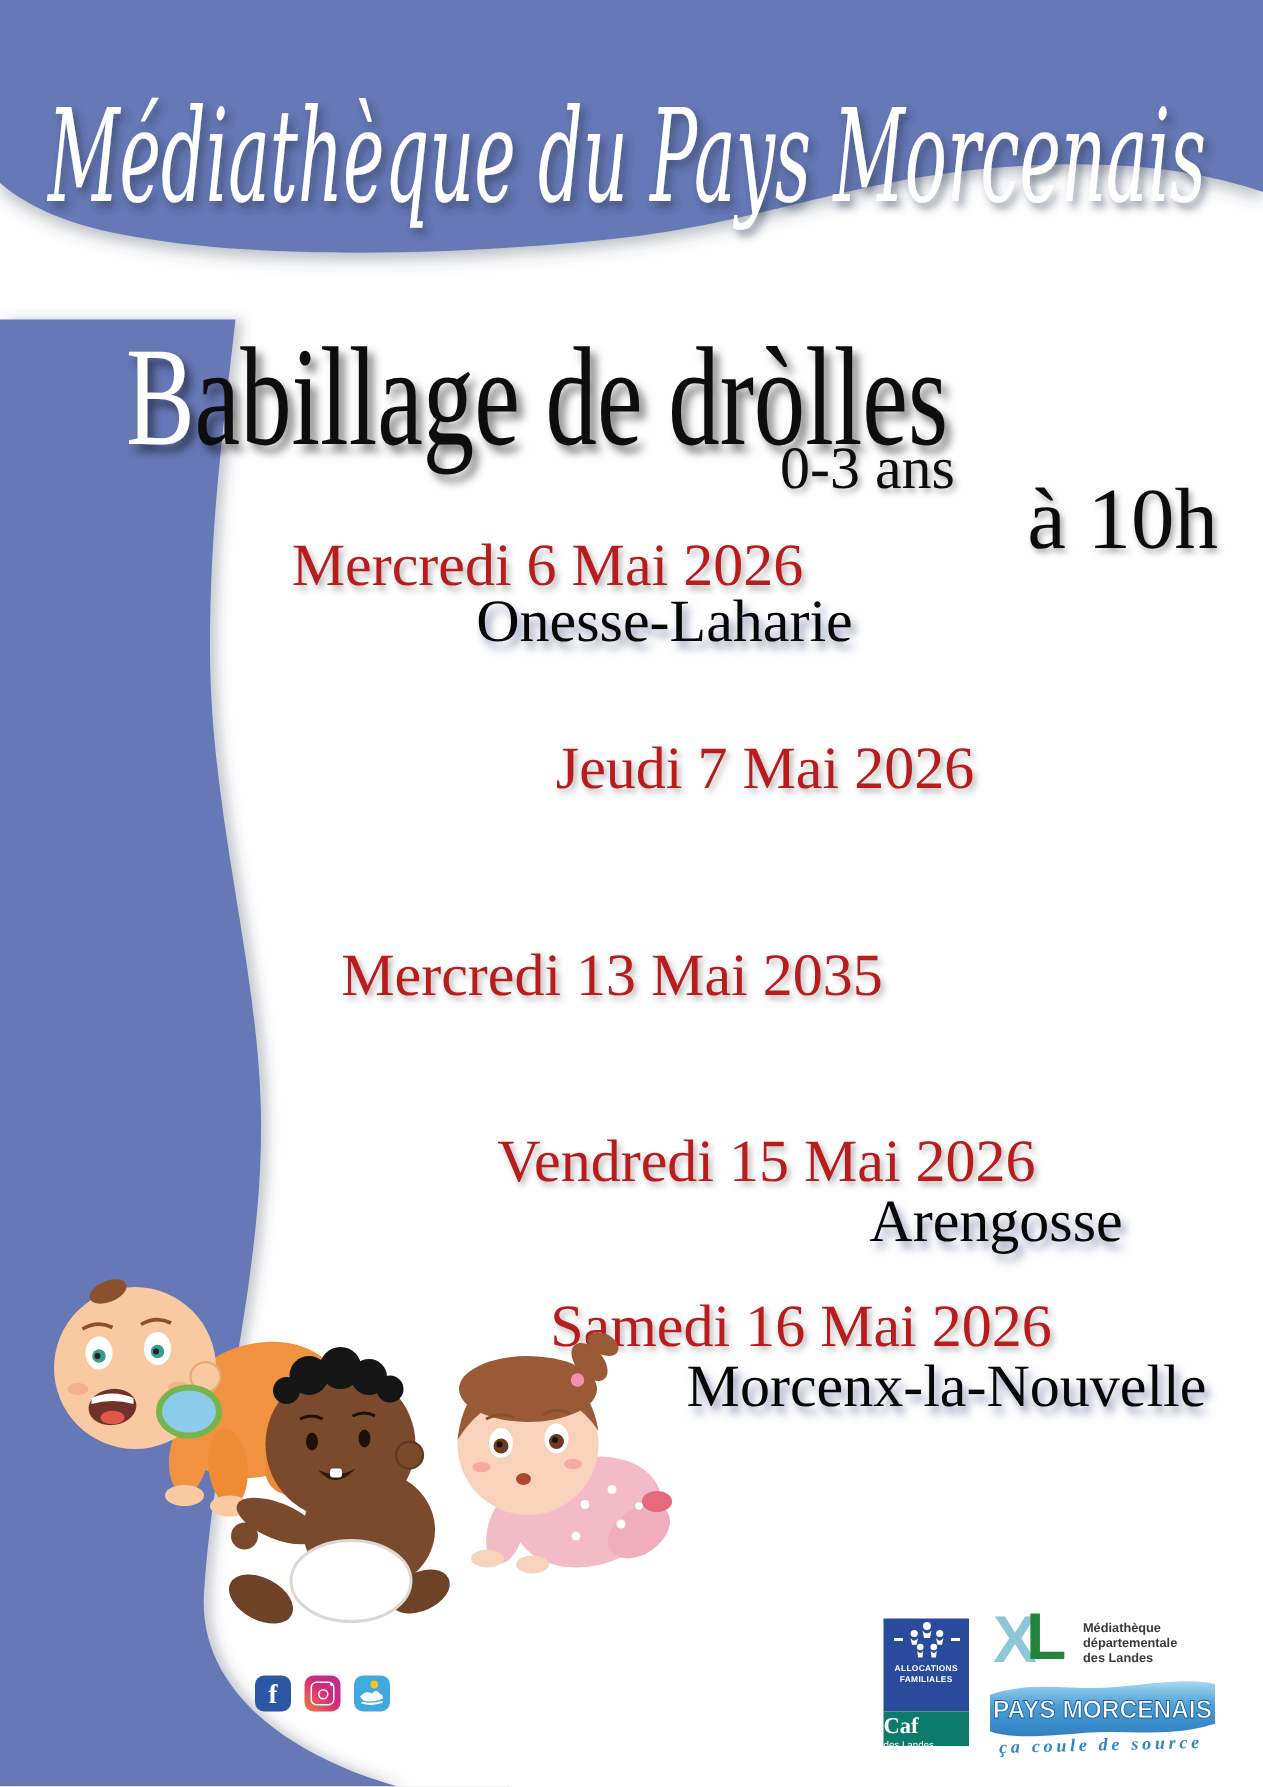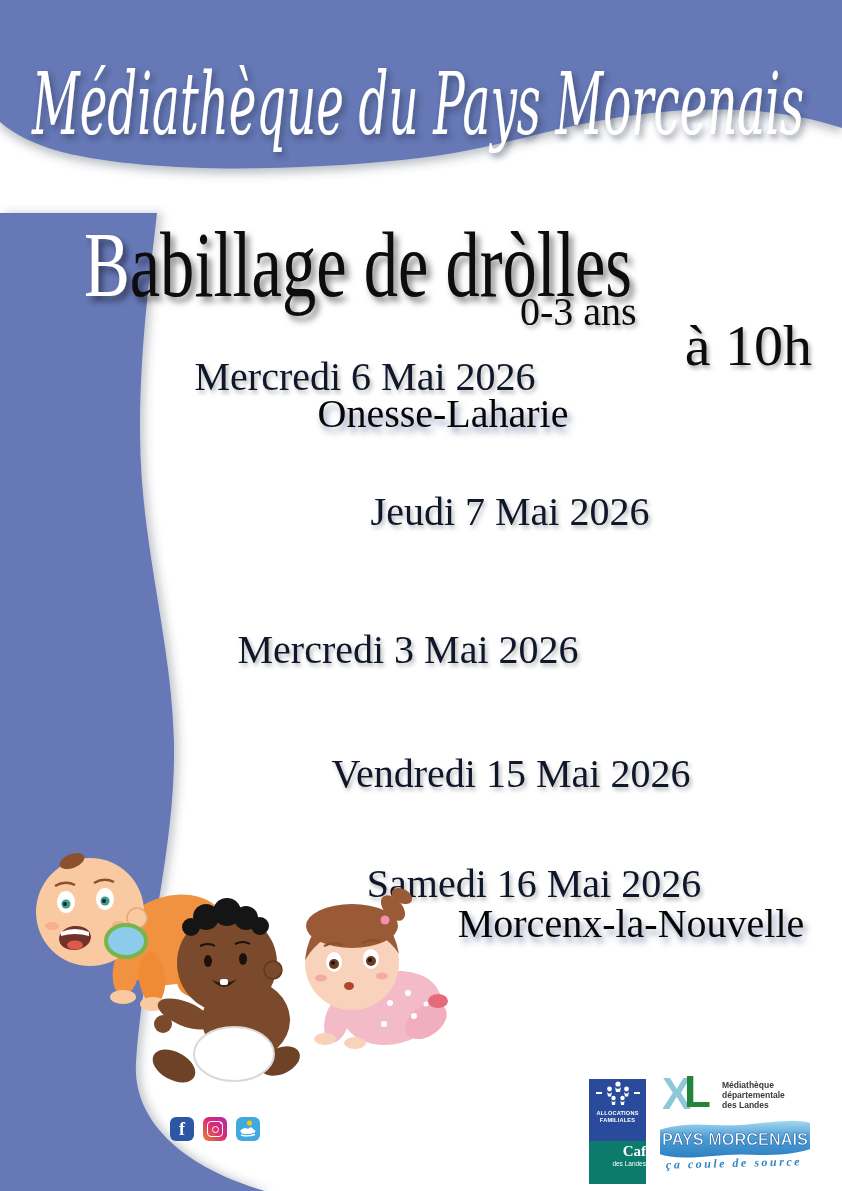--- a/index.html
+++ b/index.html
@@ -24,21 +24,21 @@
   
   .main-title-svg{left:78px;top:220px;}
   .main-title-svg text{font-family:"Liberation Serif",serif;}
 
   .age-range{left:520px;top:288px;width:200px;
     font-size:40px;color:#0c0c0c;text-shadow:2px 3px 4px rgba(0,0,0,.35);}
   .time{left:600px;top:312px;width:212px;text-align:right;
     font-size:58px;color:#0c0c0c;text-shadow:2px 3px 4px rgba(0,0,0,.35);}
 
   
-  .sched-date{font-size:40px;color:#0f172a;text-align:center;line-height:1;
+  .sched-date{font-size:40px;color:#b91c1c;text-align:center;line-height:1;
     text-shadow:2px 3px 4px rgba(0,0,0,.30);}
   .sched-loc{font-size:40px;font-weight:normal;color:#060606;text-align:center;line-height:1;
     text-shadow:3px 5px 6px rgba(45,60,120,.55);}
   .d1{left:155px;top:357px;width:420px;}
   .l1{left:283px;top:394px;width:320px;}
   .d2{left:330px;top:492px;width:360px;}
   .l2{left:379px;top:532px;width:360px;}
   .d3{left:198px;top:630px;width:420px;}
   .l3{left:451px;top:672px;width:240px;}
   .d4{left:301px;top:754px;width:420px;}
@@ -67,22 +67,22 @@
     border:1.5px solid #1c1c1c;border-radius:16px;
     display:flex;flex-direction:column;justify-content:center;
     text-align:center;font-size:11.5px;line-height:15.5px;color:#1a1a1a;}
 
   
   .caf{left:589px;top:1079px;width:57px;height:97px;font-family:"Liberation Sans",sans-serif;}
   .caf-top{position:absolute;left:0;top:0;width:57px;height:62px;background:#2a4a9c;
     display:flex;flex-direction:column;align-items:center;}
   .caf-words{color:#fff;font-size:5.6px;font-weight:bold;line-height:6.5px;text-align:center;
     letter-spacing:.2px;margin-top:1px;}
-  .caf-bottom{position:absolute;left:0;top:62px;width:57px;height:43px;background:#0d7b6c;
-    color:#fff;text-align:right;}
+  .caf-bottom{position:absolute;left:0;top:62px;width:57px;height:23px;background:#0d7b6c;
+    color:#fff;text-align:left;}
   .caf-name{font-family:"Liberation Serif",serif;font-weight:bold;font-size:15px;line-height:17px;margin-top:2px;}
   .caf-sub{font-size:6.5px;line-height:7px;}
 
   
   .xl-logo{left:662px;top:1072px;width:150px;height:44px;font-family:"Liberation Sans",sans-serif;}
   .xl-x{position:absolute;left:0;top:0;font-size:44px;line-height:44px;font-weight:900;color:#8fc6d8;}
   .xl-l{position:absolute;left:22px;top:-2px;font-size:44px;line-height:44px;font-weight:900;color:#23843c;}
   .xl-text{position:absolute;left:60px;top:8px;font-size:8.5px;line-height:10px;color:#3a3a3a;font-weight:bold;}
 
   
@@ -133,22 +133,23 @@
       <tspan fill="#ffffff">B</tspan><tspan fill="#0a0a0a">abillage de dròlles</tspan>
     </text>
   </svg>
 
   <div class="abs age-range">0-3 ans</div>
   <div class="abs time">à 10h</div>
 
   <div class="abs sched-date d1">Mercredi 6 Mai 2026</div>
   <div class="abs sched-loc  l1">Onesse-Laharie</div>
   <div class="abs sched-date d2">Jeudi 7 Mai 2026</div>
-  <div class="abs sched-date d3">Mercredi 3 Mai 2026</div>
+  <div class="abs sched-date d3">Mercredi 13 Mai 2035</div>
   <div class="abs sched-date d4">Vendredi 15 Mai 2026</div>
+  <div class="abs sched-loc  l4">Arengosse</div>
   <div class="abs sched-date d5">Samedi 16 Mai 2026</div>
   <div class="abs sched-loc  l5">Morcenx-la-Nouvelle</div>
 
   <svg class="abs babies" width="415" height="265" viewBox="0 0 415 265">
 
     <g>
       <ellipse cx="150" cy="112" rx="58" ry="44" fill="#f19240" transform="rotate(-18 150 112)"></ellipse>
       <ellipse cx="185" cy="145" rx="32" ry="22" fill="#ef8a35" transform="rotate(-28 185 145)"></ellipse>
       <ellipse cx="208" cy="130" rx="13" ry="9" fill="#e07b28" transform="rotate(-20 208 130)"></ellipse>
       <ellipse cx="104" cy="142" rx="13" ry="26" fill="#f19240" transform="rotate(8 104 142)"></ellipse>

